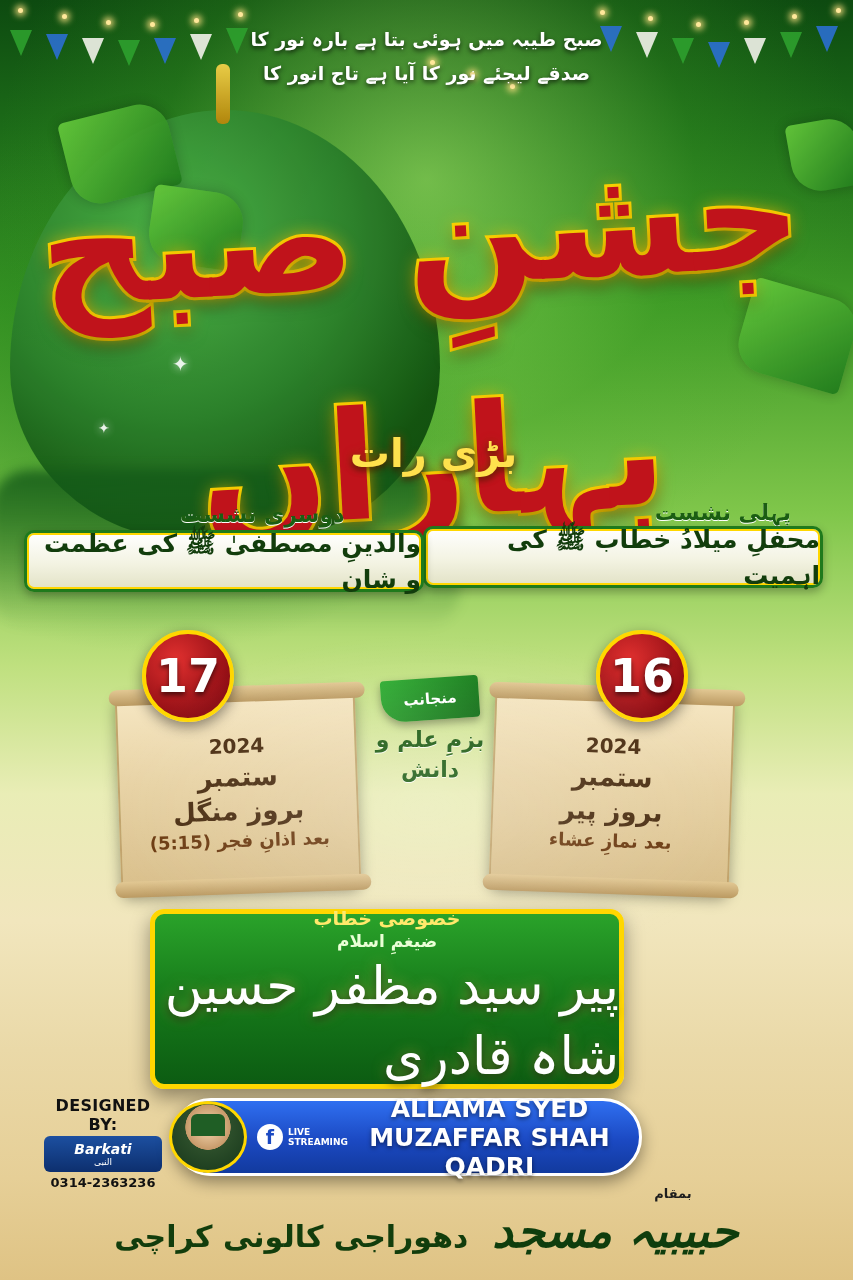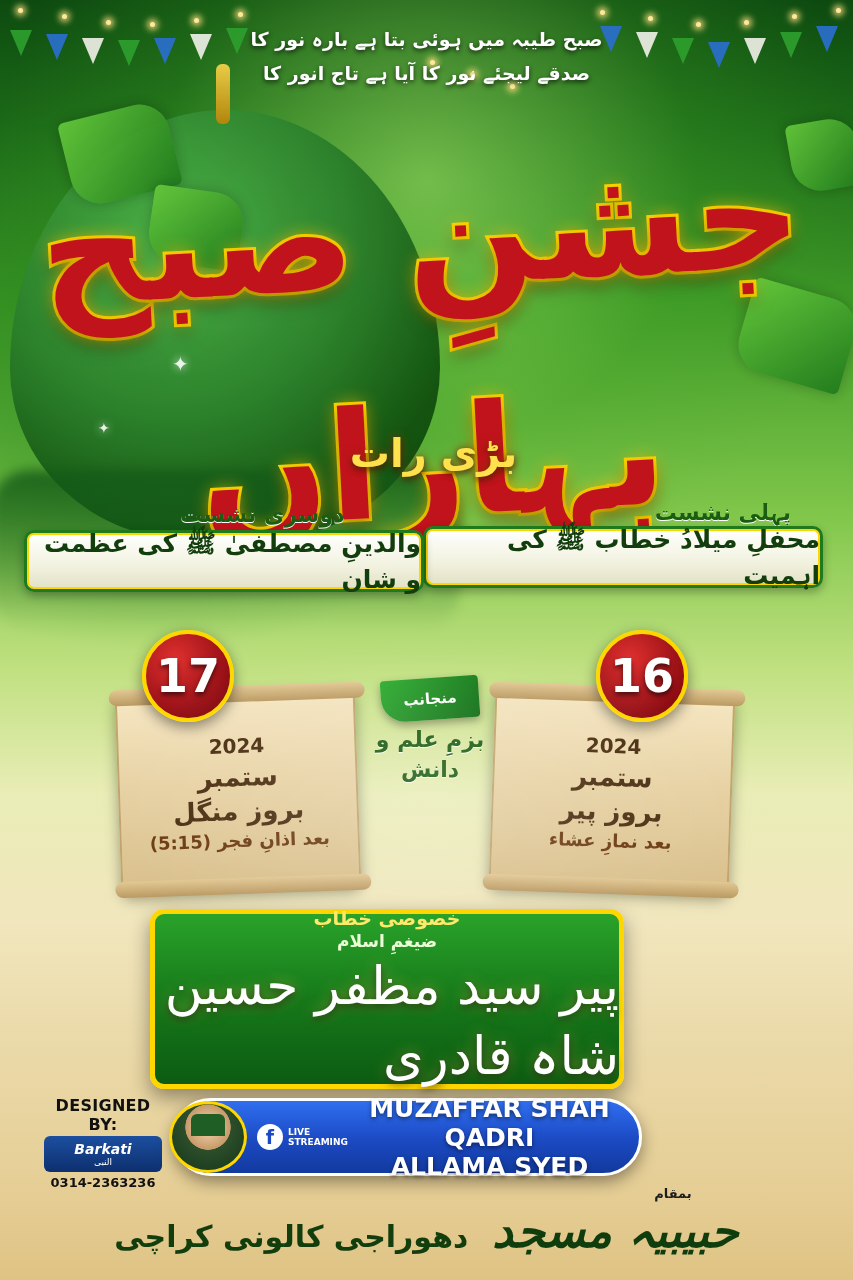--- a/index.html
+++ b/index.html
@@ -335,22 +335,22 @@
   <div class="livebar">
     <div class="live-photo"></div>
     <div class="fb-live">
       <div class="fb-circle">f</div>
       <div class="fb-text">
         <div>LIVE</div>
         <div>STREAMING</div>
       </div>
     </div>
     <div class="live-name">
+      <div>ALLAMA SYED</div>
       <div>MUZAFFAR SHAH QADRI</div>
-      <div>ALLAMA SYED</div>
     </div>
   </div>
 
   <div class="mosque-badge urdu">بمقام</div>
   <div class="footer-row">
     <div class="f-loc urdu">دھوراجی کالونی کراچی</div>
     <div class="f-name urdu">حبیبیہ مسجد</div>
   </div>
 
 </div>

